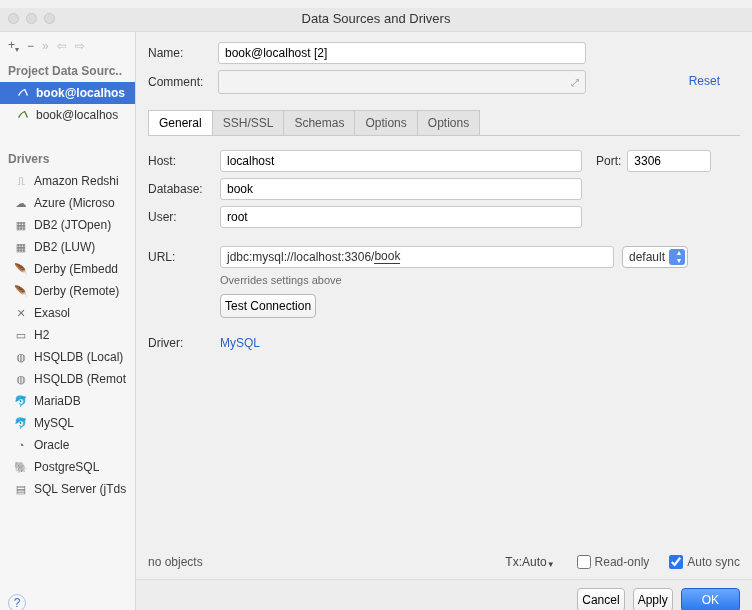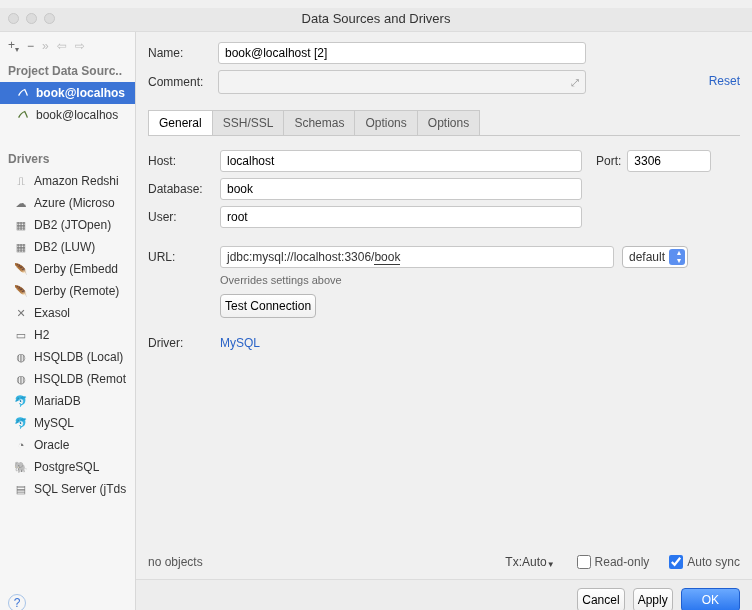--- a/index.html
+++ b/index.html
@@ -19,21 +19,21 @@
 .drv { display: flex; align-items: center; gap: 6px; height: 22px; padding: 0 8px 0 14px; white-space: nowrap; overflow: hidden; cursor: pointer; }
 .help { padding: 8px; }
 .help-circ { width: 18px; height: 18px; border: 1px solid #a7c4e8; border-radius: 50%; color: #3b74d6; display: flex; align-items: center; justify-content: center; font-size: 12px; }
 .main { flex: 1; display: flex; flex-direction: column; background: #f0f0f0; }
 .hdr { padding: 10px 12px 6px 12px; }
 .row { display: flex; align-items: center; margin-bottom: 6px; }
 .lbl { width: 70px; color: #333; }
 input[type=text], input[type=password] { font: inherit; padding: 3px 6px; border: 1px solid #c8c8c8; background: #fff; border-radius: 3px; height: 22px; }
 .name-input { width: 368px; }
 .comment-box { width: 368px; height: 24px; border: 1px solid #c8c8c8; background: #f3f3f3; border-radius: 3px; position: relative; }
-.reset { position: absolute; right: 12px; top: 42px; color: #2a63c7; cursor: pointer; }
+.reset { position: absolute; right: 32px; top: 42px; color: #2a63c7; cursor: pointer; }
 .expand { position: absolute; right: 6px; top: 6px; color: #8a8a8a; cursor: pointer; font-size: 10px; }
 .tabs { display: flex; border-bottom: 1px solid #c9c9c9; margin: 4px 12px 0 12px; }
 .tab { padding: 5px 10px; color: #555; background: #e3e3e3; border: 1px solid #c9c9c9; border-bottom: none; margin-right: -1px; cursor: pointer; font-size: 12px; }
 .tab.active { background: #fff; color: #000; }
 .form { padding: 14px 12px; }
 .form .lbl { width: 72px; }
 .host-in { width: 362px; }
 .port-lbl { margin-left: 14px; margin-right: 6px; }
 .port-in { width: 84px; }
 .db-in, .user-in { width: 362px; }
@@ -196,21 +196,21 @@
       <div class="row">
         <span class="lbl">Database:</span>
         <input type="text" class="db-in" value="book" style="">
       </div>
       <div class="row">
         <span class="lbl">User:</span>
         <input type="text" class="user-in" value="root" style="">
       </div>
       <div class="row" style="margin-top:18px">
         <span class="lbl">URL:</span>
-        <div class="url-in" style="border:1px solid #c8c8c8;background:#fff;border-radius:3px;height:22px;padding:3px 6px;display:flex;align-items:flex-start">
+        <div class="url-in" style="border:1px solid #c8c8c8;background:#fff;border-radius:3px;height:22px;padding:3px 6px;display:flex;align-items:flex-end">
           <span>jdbc:mysql://localhost:3306/</span>
             <span class="under">book</span>
         </div>
         <div class="sel">
           <span>default</span>
           <span class="arr">▴<br>▾</span>
         </div>
       </div>
       <div class="hint">Overrides settings above</div>
       <button class="btn test-btn">Test Connection</button>

